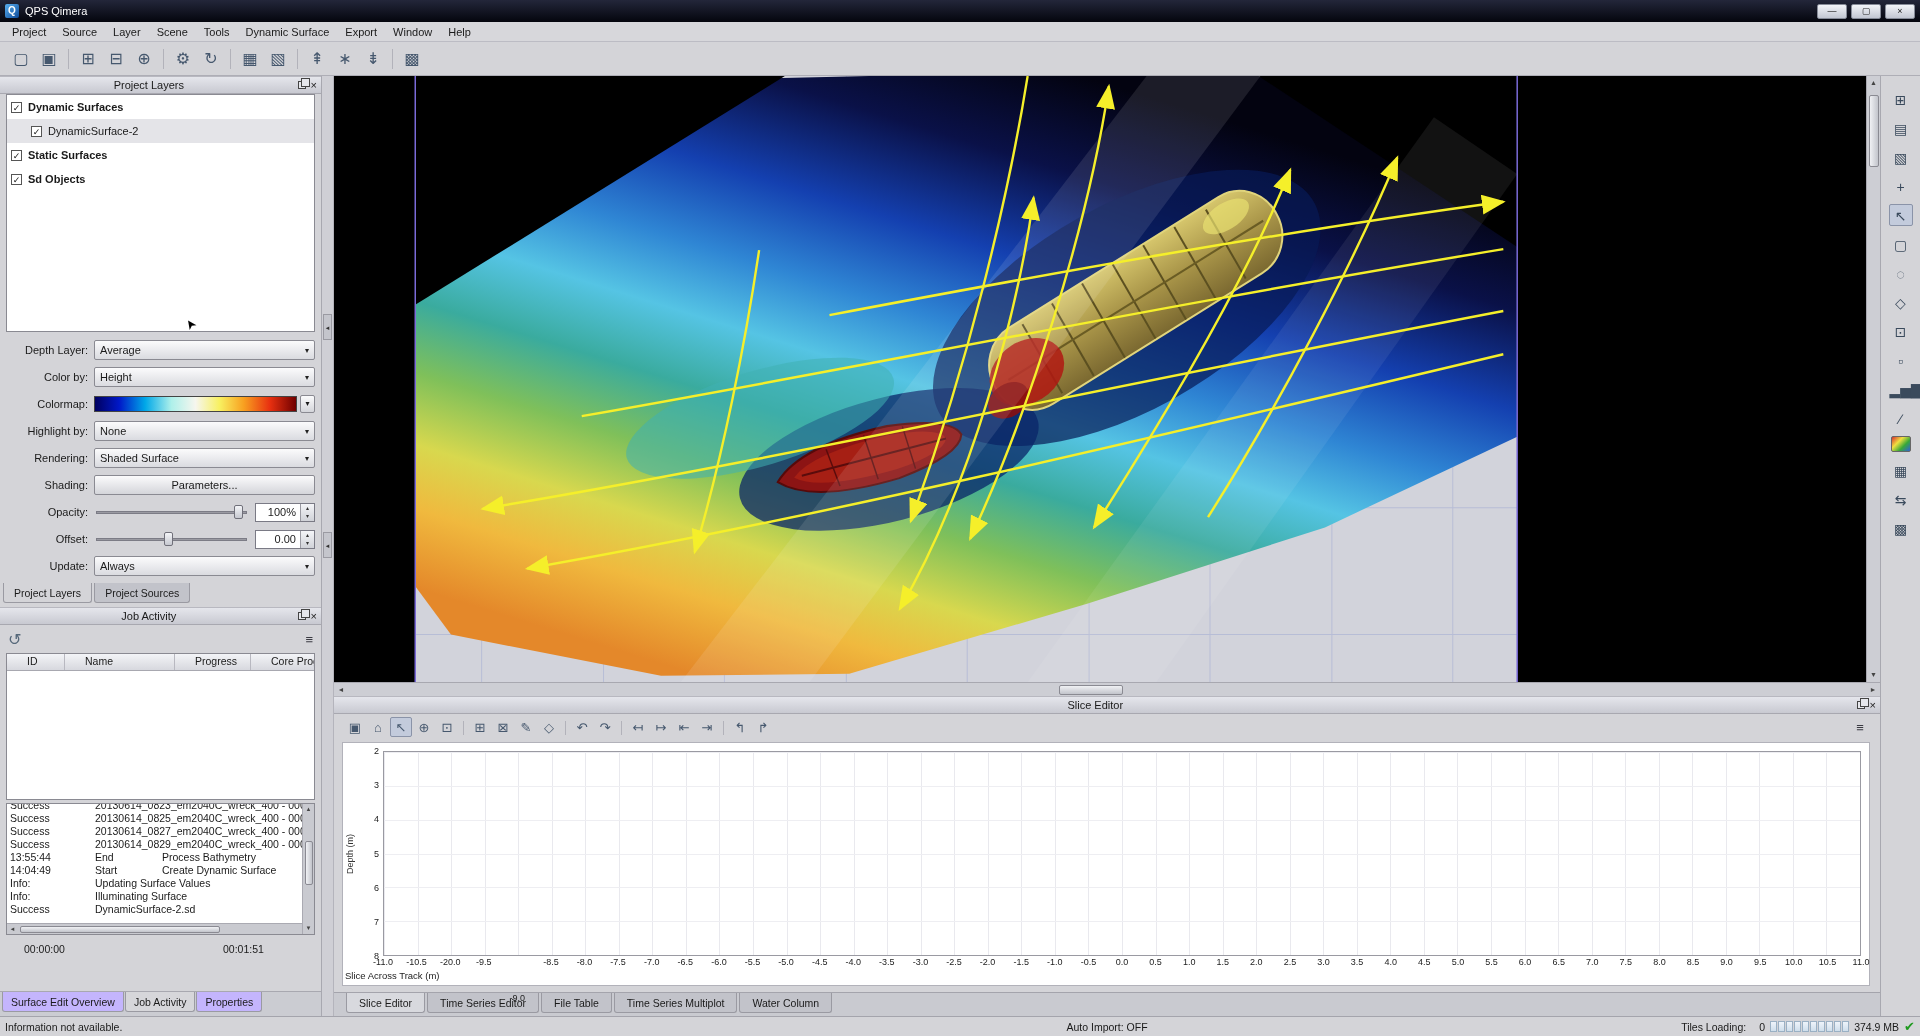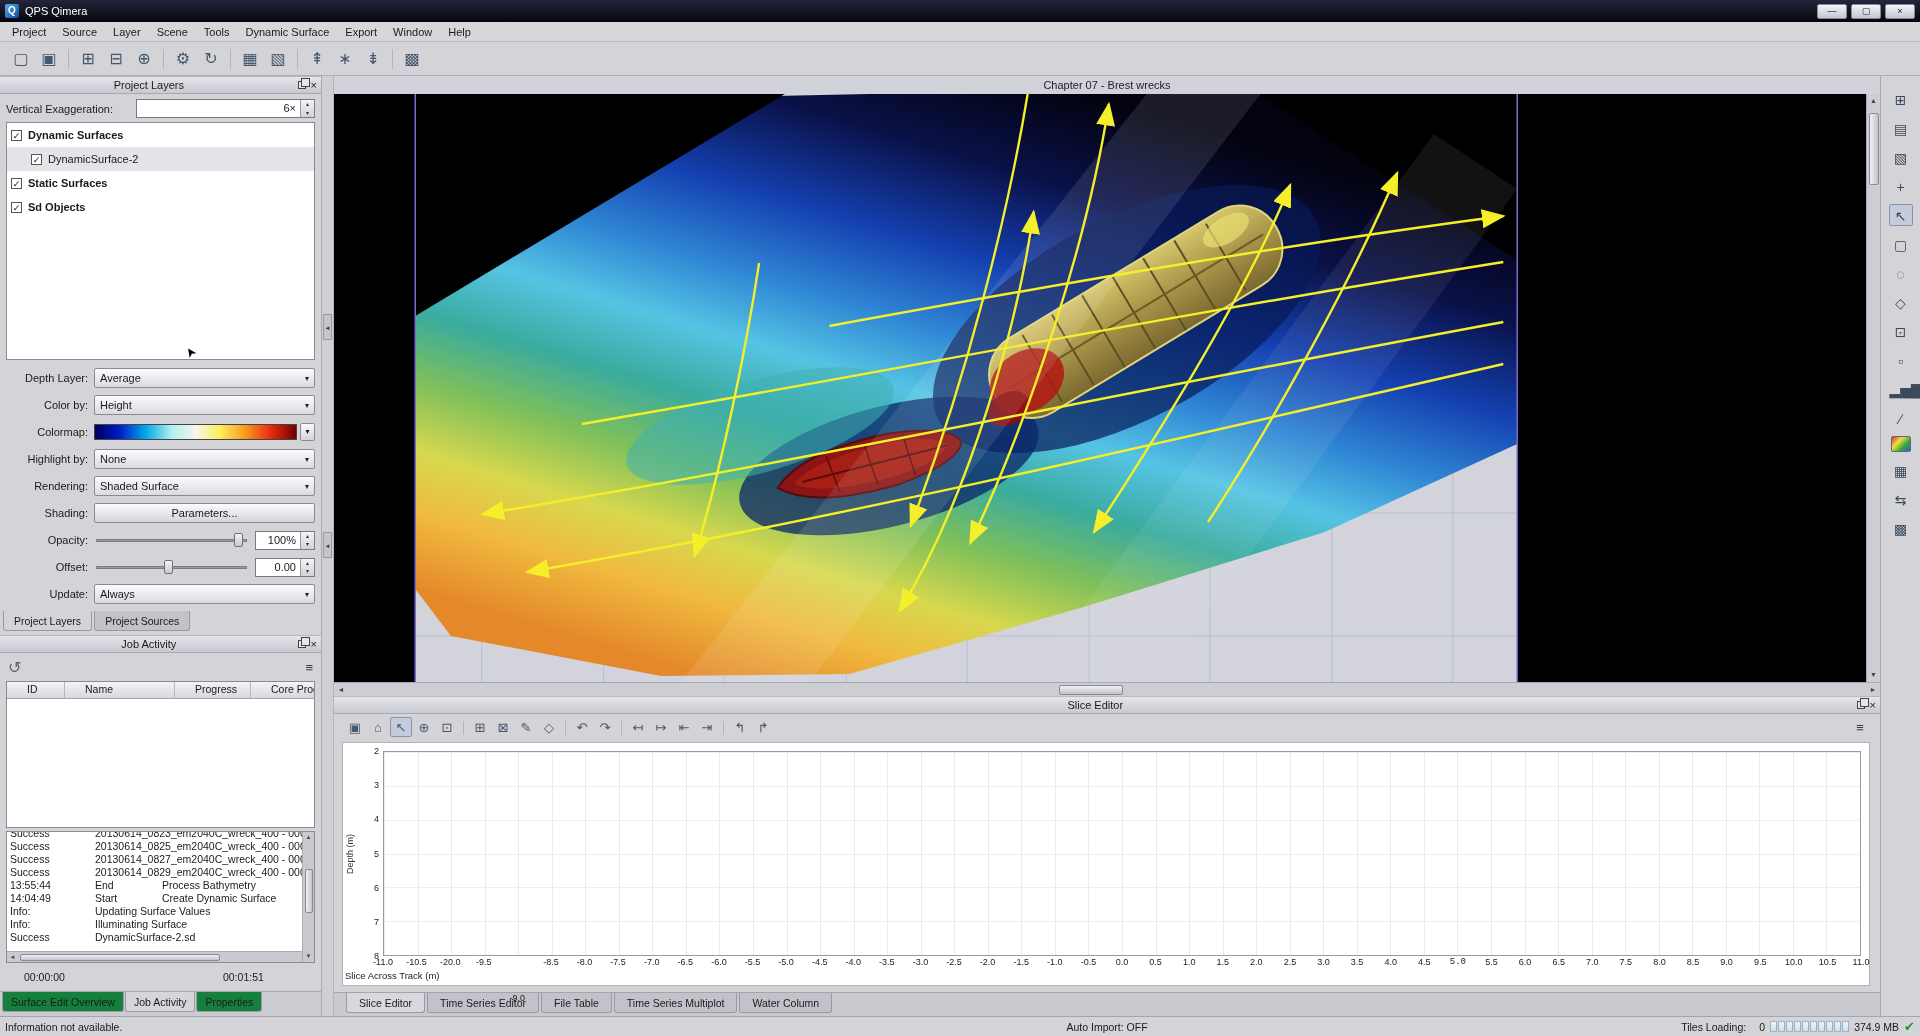--- a/index.html
+++ b/index.html
@@ -96,21 +96,21 @@
   .log-vscroll { width:12px; flex:none; background:#c9cad0; border-left:1px solid #aaaab2; display:flex; flex-direction:column; align-items:center; }
   .log-vthumb { width:8px; height:44px; margin-top:auto; margin-bottom:12px; background:linear-gradient(90deg,#f0f1f4,#c2c4cb); border:1px solid #8a8a92; border-radius:2px; }
   .log-hthumb { height:7px; width:200px; margin-left:2px; background:linear-gradient(#f0f1f4,#c2c4cb); border:1px solid #8a8a92; border-radius:2px; }
   .scroll-arrow { font-size:6px; color:#444; width:11px; height:11px; line-height:11px; text-align:center; flex:none; }
 
   .ja-times { height:22px; flex:none; position:relative; display:flex; align-items:center; font-size:10.5px; }
   .t-left { margin-left:24px; }
   .t-right { position:absolute; left:223px; }
 
   .left-tabs { margin-top:auto; flex:none; height:25px; display:flex; align-items:flex-start; padding-left:2px; background:#cbccd2; border-top:1px solid #a8a8b0; }
-  .lb-tab { padding:4px 8px 3px; font-size:10.5px; border:1px solid #9a9aa2; border-top:none; background:#15803d; border-radius:0 0 3px 3px; margin-right:1px; white-space:nowrap; }
+  .lb-tab { padding:4px 8px 3px; font-size:10.5px; border:1px solid #9a9aa2; border-top:none; background:#c4b5fd; border-radius:0 0 3px 3px; margin-right:1px; white-space:nowrap; }
   .lb-tab.active { background:#d6d6da; }
 
   
   .splitter { width:12px; flex:none; background:#cfcfd5; border-right:1px solid #b4b4bc; position:relative; }
   .split-btn { position:absolute; left:1px; width:9px; height:26px; background:#c4c5cc; border:1px solid #9a9aa2; font-size:6px; color:#333; line-height:26px; text-align:center; }
   .split-btn.b1 { top:238px; } .split-btn.b2 { top:456px; }
 
   
   .center { flex:1; display:flex; flex-direction:column; min-width:0; min-height:0; }
   .map-view { flex:1; display:flex; flex-direction:column; min-height:0; }
@@ -261,30 +261,20 @@
 
     <div class="left-panel">
       <div class="panel-header">
         <span class="ph-title">Project Layers</span>
         <span class="ph-icons">
           <span class="float-icon"></span>
           <span class="close-glyph">×</span>
         </span>
       </div>
 
-      <div class="ve-row">
-        <span class="ve-label">Vertical Exaggeration:</span>
-        <div class="spinbox">
-          <span class="spin-val">6×</span>
-          <span class="spin-btns">
-              <span>▴</span>
-              <span>▾</span>
-            </span>
-        </div>
-      </div>
 
       <div class="tree-box">
         <div>
 
         <div class="tree-row checked bold">
             <span class="cb"></span>
             <span class="tree-label">Dynamic Surfaces</span>
           </div>
             <div class="tree-row checked selected lvl1">
             <span class="cb"></span>
@@ -483,21 +473,20 @@
     </div>
 
     <div class="splitter">
       <div class="split-btn b1">◄</div>
       <div class="split-btn b2">◄</div>
     </div>
 
     <div class="center">
 
       <div class="map-view">
-        <div class="map-titlebar">Chapter 07 - Brest wrecks</div>
         <div class="map-body">
           <div class="map-canvas">
             <svg viewBox="0 0 1546 588" preserveAspectRatio="none">
               <defs>
                 <linearGradient id="bathy" gradientUnits="userSpaceOnUse" x1="620" y1="-40" x2="430" y2="600">
                   <stop offset="0" stop-color="#030310"></stop>
                   <stop offset="0.14" stop-color="#0a1148"></stop>
                   <stop offset="0.28" stop-color="#1440b0"></stop>
                   <stop offset="0.40" stop-color="#2f86d4"></stop>
                   <stop offset="0.50" stop-color="#55c4e4"></stop>
@@ -744,21 +733,21 @@
               <span class="xtick" style="left: 50%;">0.0</span>
               <span class="xtick" style="left: 52.273%;">0.5</span>
               <span class="xtick" style="left: 54.545%;">1.0</span>
               <span class="xtick" style="left: 56.818%;">1.5</span>
               <span class="xtick" style="left: 59.091%;">2.0</span>
               <span class="xtick" style="left: 61.364%;">2.5</span>
               <span class="xtick" style="left: 63.636%;">3.0</span>
               <span class="xtick" style="left: 65.909%;">3.5</span>
               <span class="xtick" style="left: 68.182%;">4.0</span>
               <span class="xtick" style="left: 70.455%;">4.5</span>
-              <span class="xtick" style="left: 72.727%; font-family: Liberation Mono, monospace;">5.0</span>
+              <span class="xtick" style="left: 72.727%;">5.0</span>
               <span class="xtick" style="left: 75%;">5.5</span>
               <span class="xtick" style="left: 77.273%;">6.0</span>
               <span class="xtick" style="left: 79.545%;">6.5</span>
               <span class="xtick" style="left: 81.818%;">7.0</span>
               <span class="xtick" style="left: 84.091%;">7.5</span>
               <span class="xtick" style="left: 86.364%;">8.0</span>
               <span class="xtick" style="left: 88.636%;">8.5</span>
               <span class="xtick" style="left: 90.909%;">9.0</span>
               <span class="xtick" style="left: 93.182%;">9.5</span>
               <span class="xtick" style="left: 95.455%;">10.0</span>

